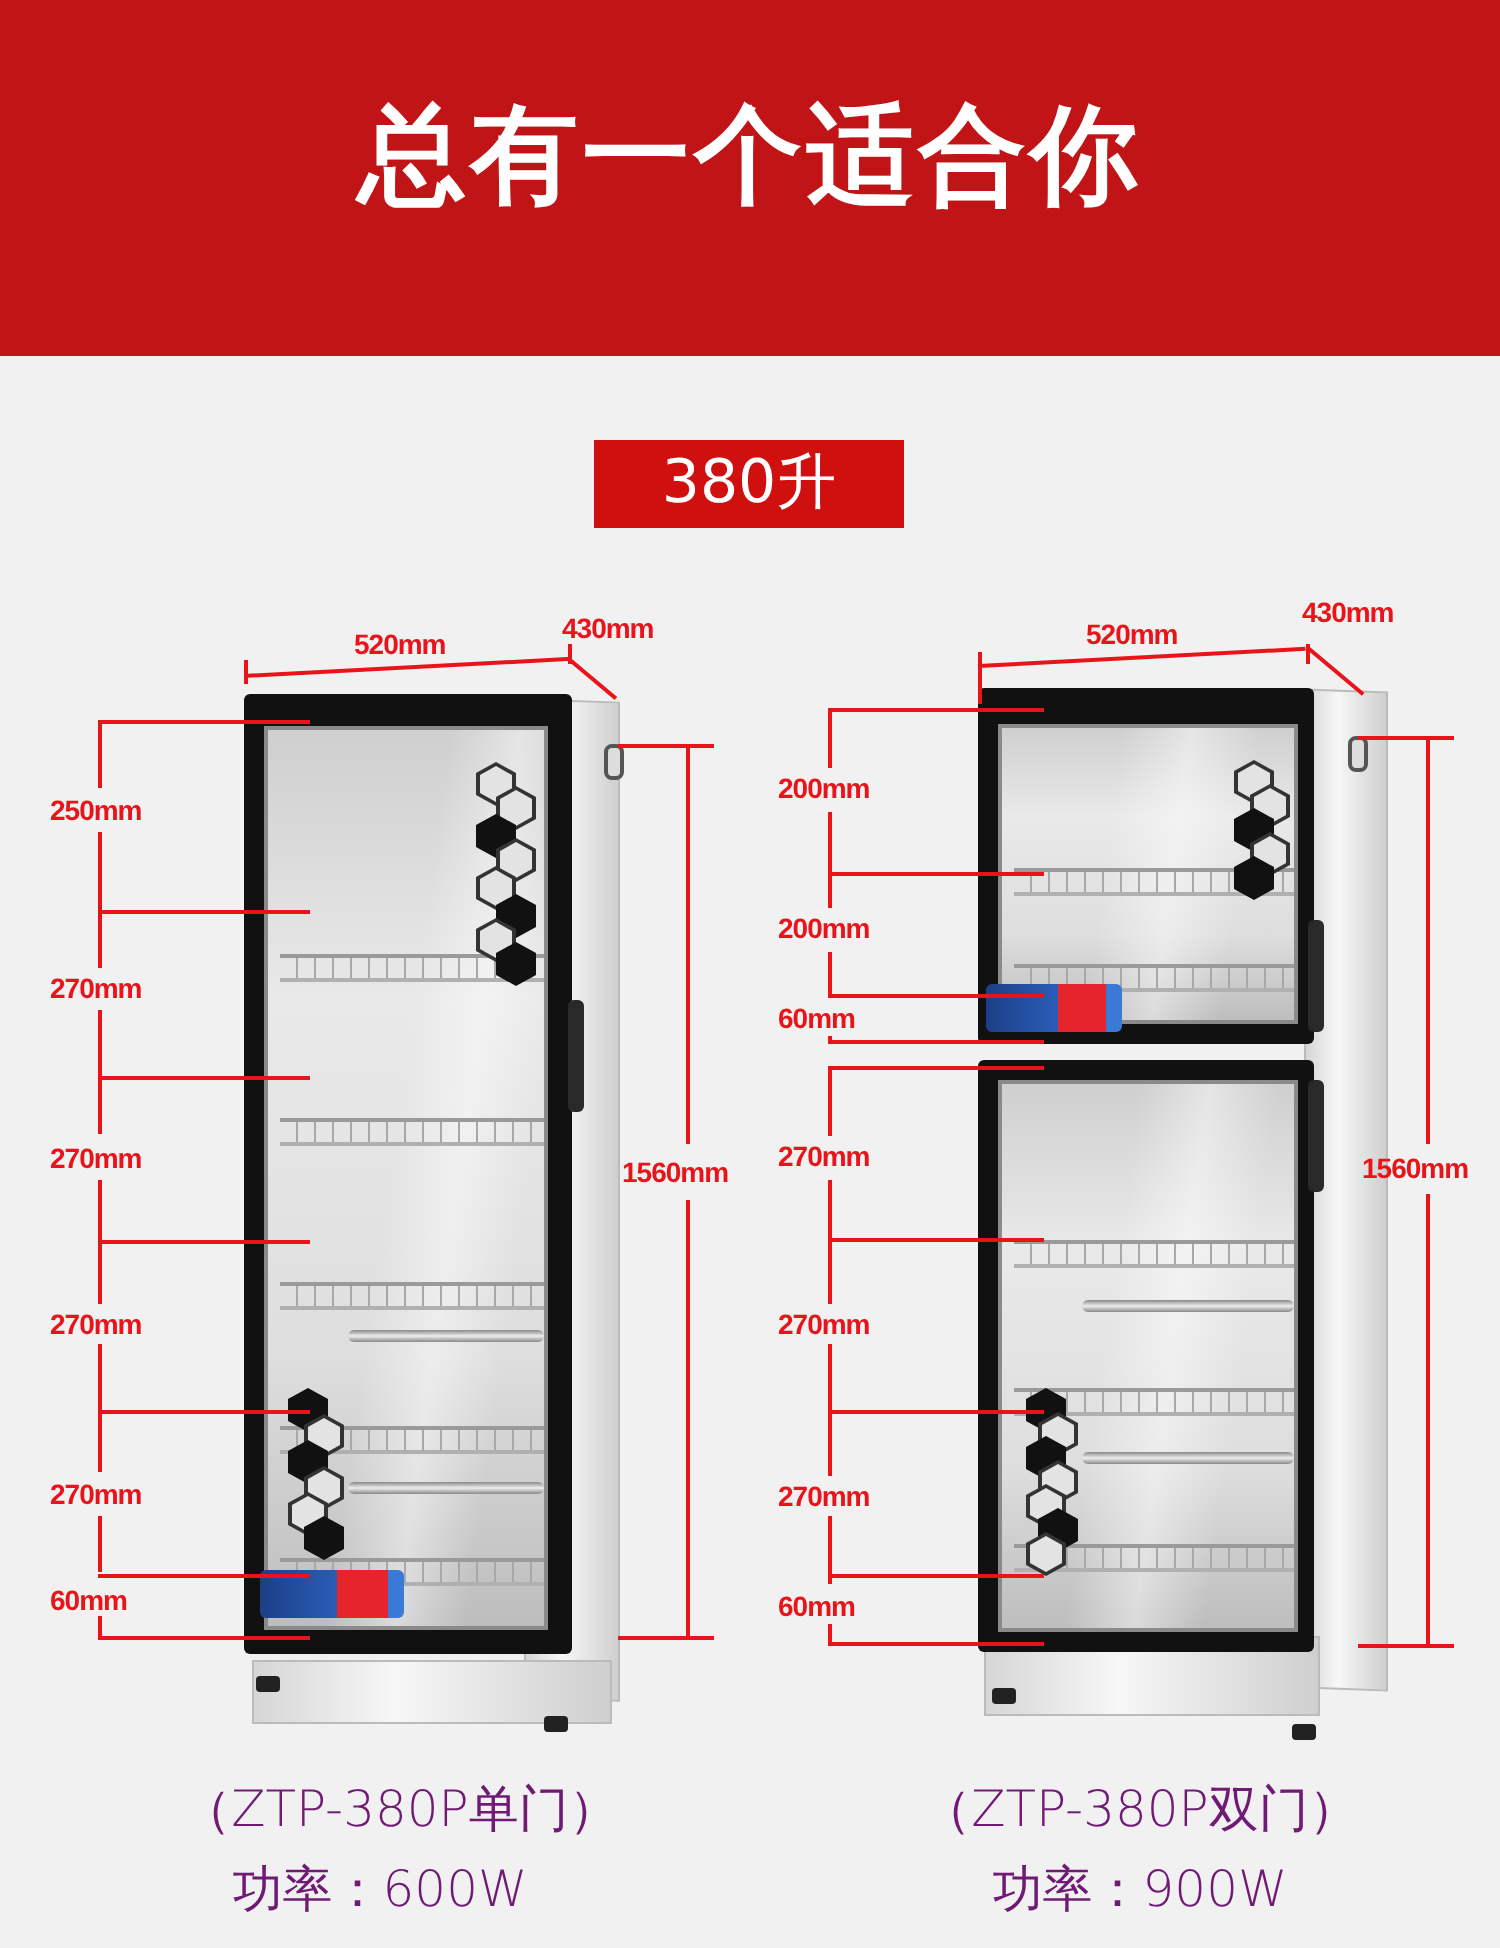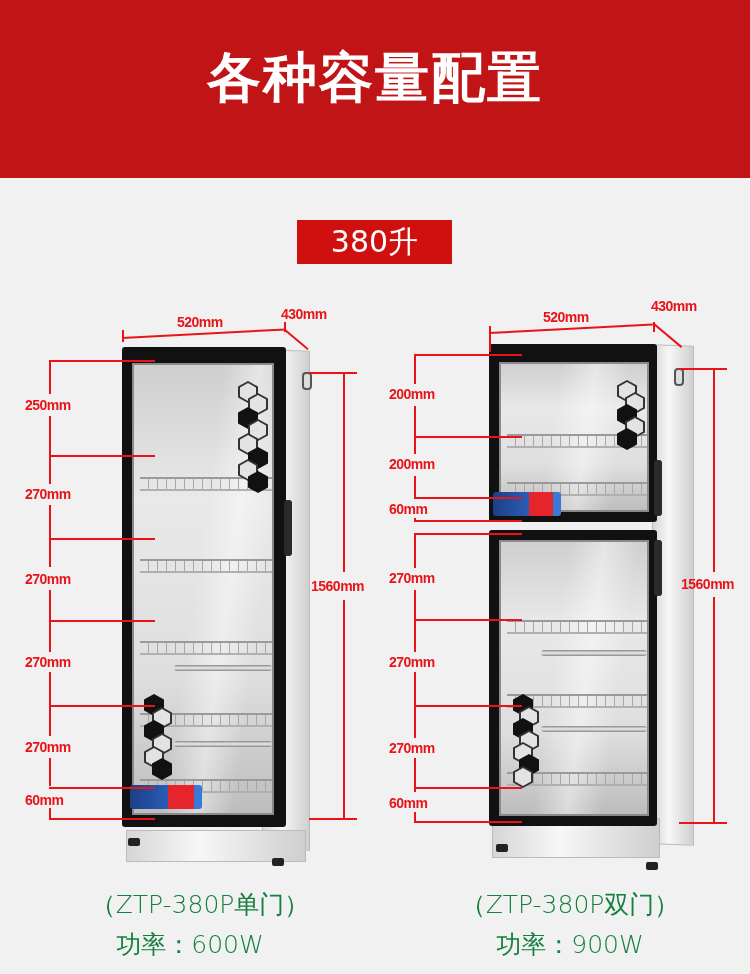--- a/index.html
+++ b/index.html
@@ -19,27 +19,27 @@
   .rack { position: absolute; left: 6px; right: 0; height: 14px; border-top: 2px solid #9a9a9a; border-bottom: 2px solid #b0b0b0; background: repeating-linear-gradient(90deg, transparent 0 8px, #a8a8a8 8px 9px); }
   .lamp { position: absolute; left: 40px; right: 0; height: 6px; background: linear-gradient(180deg,#888,#eee,#888); border-radius: 3px; }
   .hex { position: absolute; width: 20px; height: 22px; clip-path: polygon(50% 0,100% 25%,100% 75%,50% 100%,0 75%,0 25%); }
   .hex.f { background: #111; }
   .hex.o { background: #333; }
   .hex.o::after { content: ""; position: absolute; inset: 2px; background: #e3e3e3; clip-path: polygon(50% 0,100% 25%,100% 75%,50% 100%,0 75%,0 25%); }
   .label-sticker { position: absolute; height: 24px; background: linear-gradient(90deg,#1c3f86,#2a5db8 60%,#e5242b 60%); border-radius: 3px; border-right: 8px solid #3a79d6; }
   .handle { position: absolute; width: 8px; height: 56px; background: #2a2a2a; border-radius: 3px; }
   .knob { position: absolute; width: 10px; height: 18px; background: #ddd; border: 2px solid #555; border-radius: 4px; }
   .foot { position: absolute; width: 12px; height: 8px; background: #222; border-radius: 2px; }
-  .caption { position: absolute; text-align: center; color: #15803d; font-size: 25px; font-family: "DejaVu Sans", sans-serif; font-weight: 300; }
+  .caption { position: absolute; text-align: center; color: #701a75; font-size: 25px; font-family: "DejaVu Sans", sans-serif; font-weight: 300; }
 </style>
 </head>
 <body>
 
 <div class="banner">
-  <div class="banner-title">各种容量配置</div>
+  <div class="banner-title">总有一个适合你</div>
 </div>
 
 <div class="capacity">380升</div>
 
 <div class="cab">
   <div class="body-side" style="left:262px;top:350px;width:48px;height:500px;transform:skewY(2deg);"></div>
   <div class="body-side" style="left:126px;top:830px;width:180px;height:32px;"></div>
   <div class="knob" style="left:302px;top:372px;"></div>
   <div class="door" style="left:122px;top:347px;width:164px;height:480px;">
     <div class="glass" style="left:10px;top:16px;width:142px;height:452px;">

